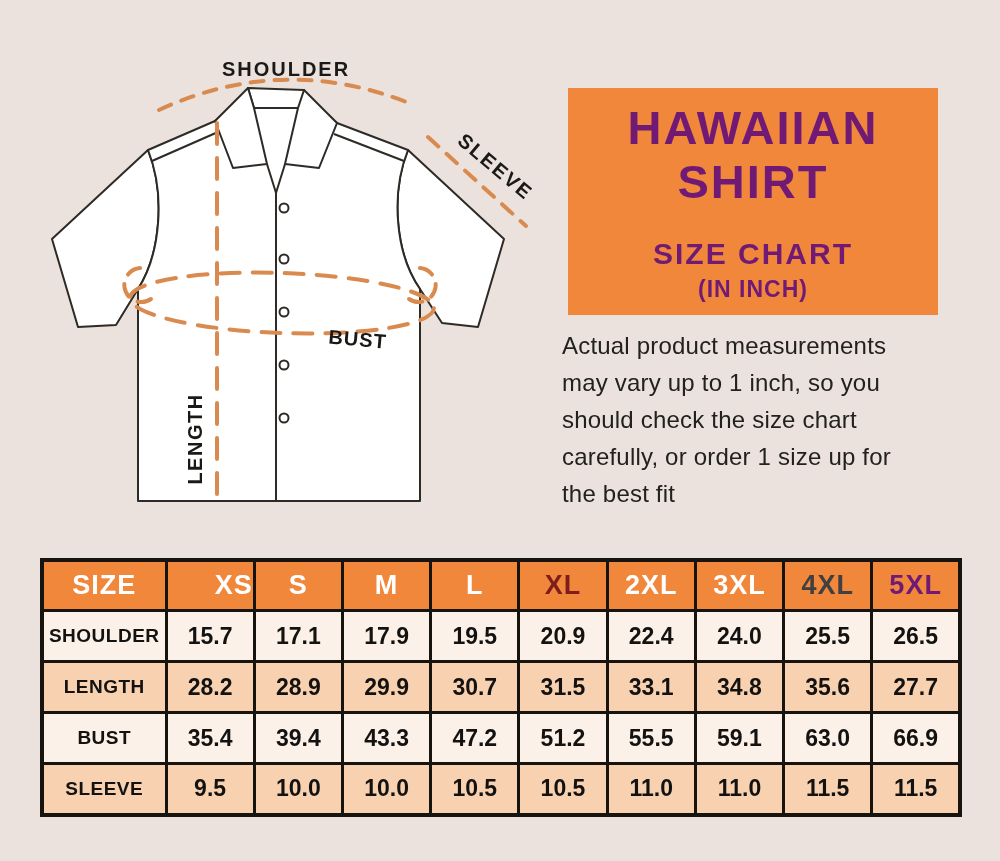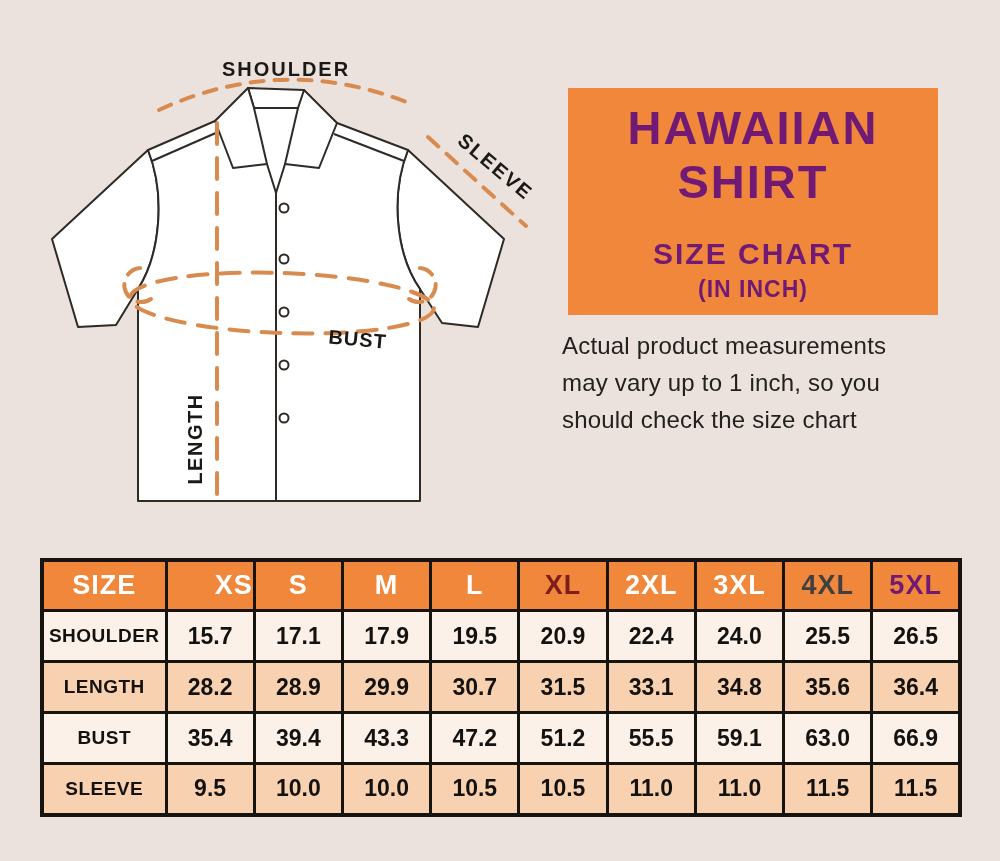--- a/index.html
+++ b/index.html
@@ -94,20 +94,22 @@
   <div class="title-line">HAWAIIAN</div>
   <div class="title-line">SHIRT</div>
   <div class="subtitle">SIZE CHART</div>
   <div class="unit-note">(IN INCH)</div>
 </div>
 
 <div class="note">
     <div>Actual product measurements</div>
     <div>may vary up to 1 inch, so you</div>
     <div>should check the size chart</div>
+    <div>carefully, or order 1 size up for</div>
+    <div>the best fit</div>
   </div>
 
 <table class="size-table">
   <colgroup>
     <col style="width:124px">
     <col>
       <col>
       <col>
       <col>
       <col>
@@ -146,21 +148,21 @@
       <tr style="background: rgb(248, 210, 176);">
         <th>LENGTH</th>
         <td>28.2</td>
         <td>28.9</td>
         <td>29.9</td>
         <td>30.7</td>
         <td>31.5</td>
         <td>33.1</td>
         <td>34.8</td>
         <td>35.6</td>
-        <td>36.4</td>
+        <td>27.7</td>
       </tr>
       <tr style="background: rgb(251, 241, 232);">
         <th>BUST</th>
         <td>35.4</td>
         <td>39.4</td>
         <td>43.3</td>
         <td>47.2</td>
         <td>51.2</td>
         <td>55.5</td>
         <td>59.1</td>

